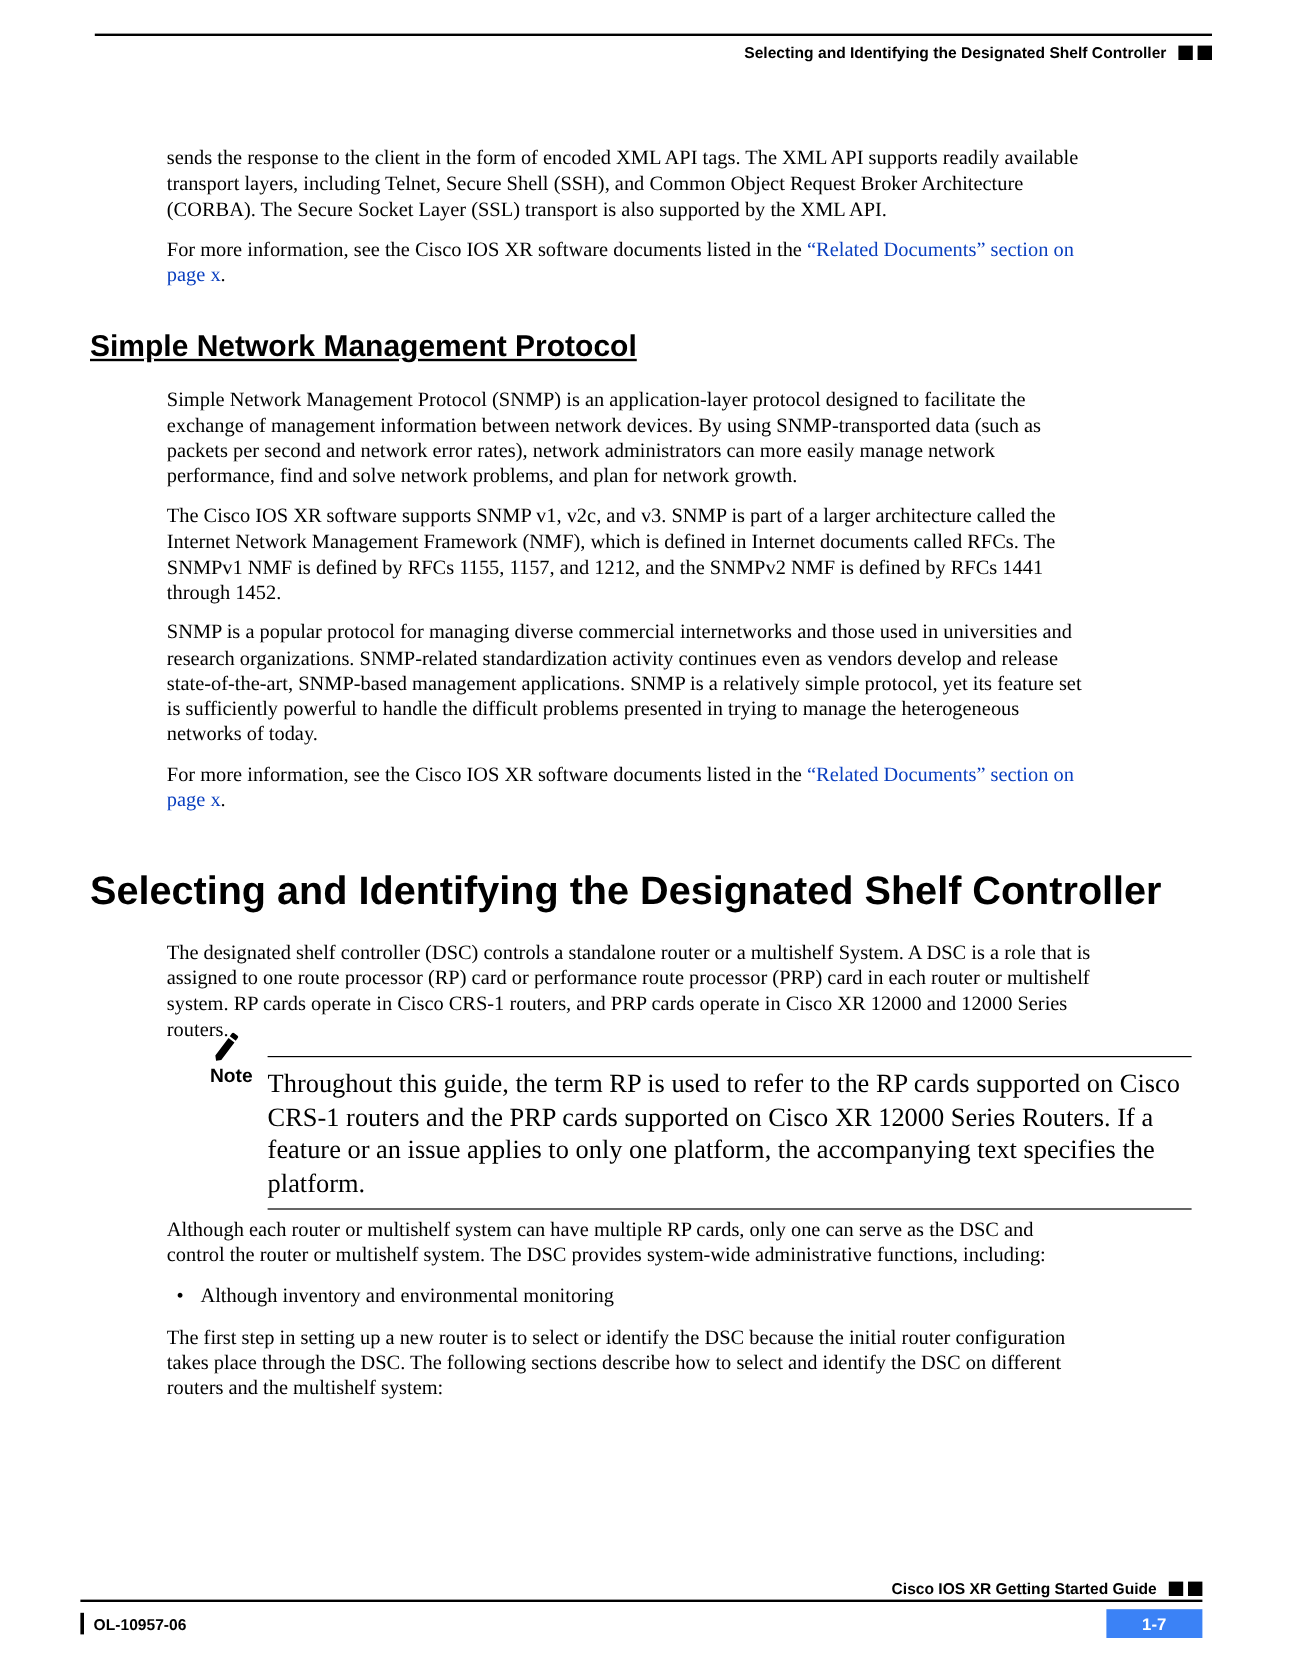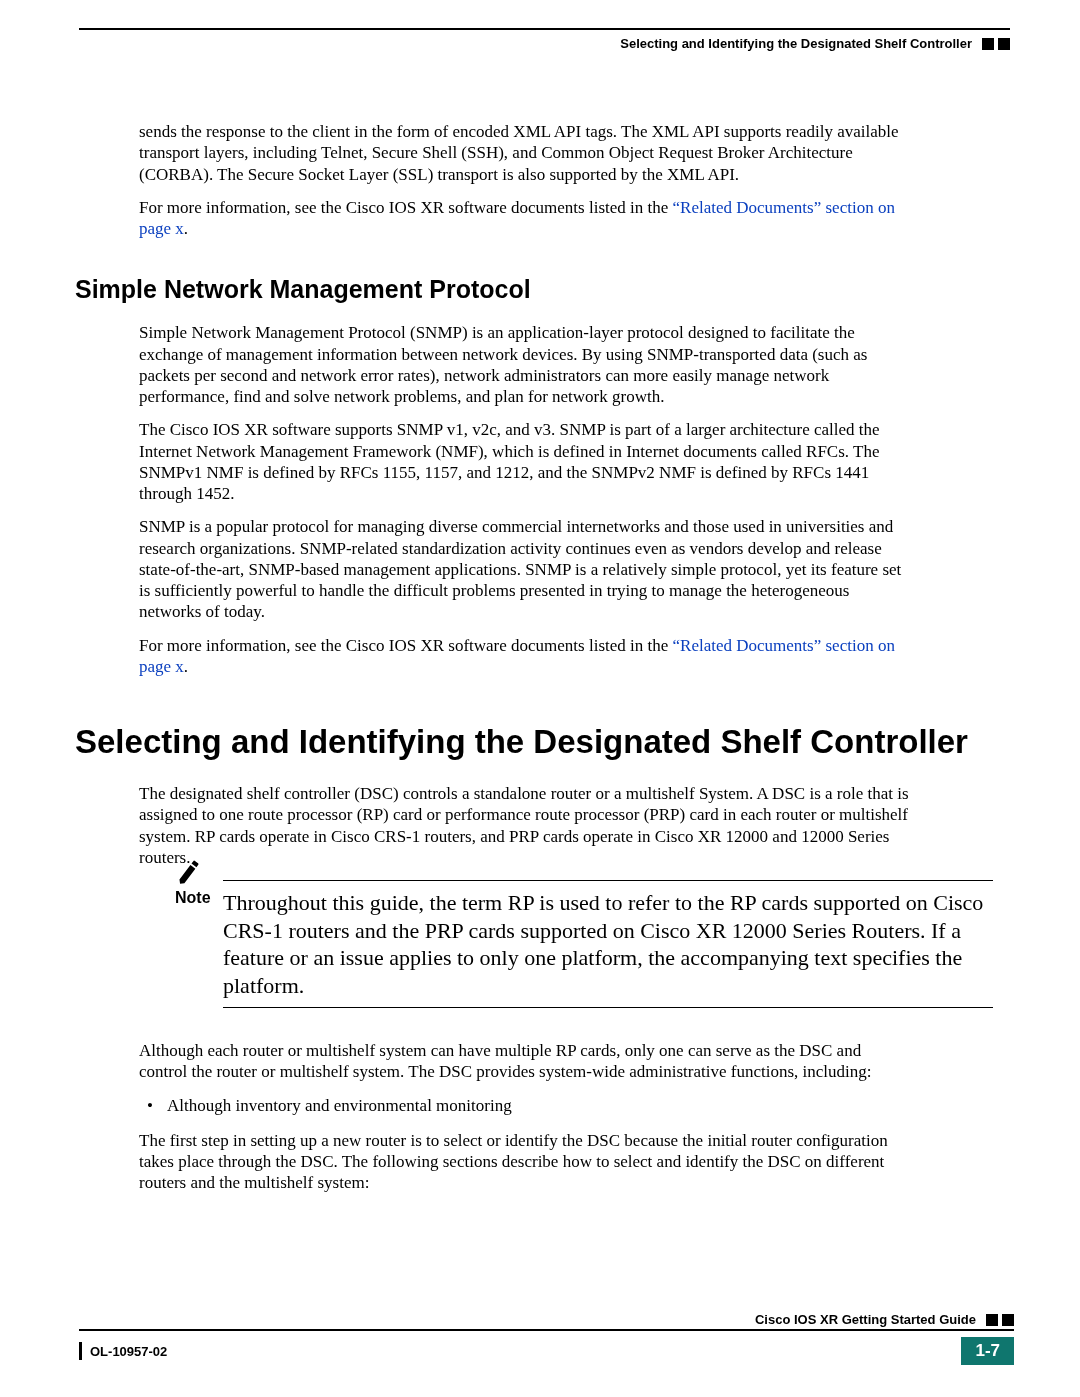--- a/index.html
+++ b/index.html
@@ -59,35 +59,36 @@
 
   a.link { color: #0a3fbf; text-decoration: none; }
 
   h2.section {
     font-family: Arial, Helvetica, sans-serif;
     font-weight: 700;
     font-size: 25px;
     margin-top: 36px;
     margin-bottom: 18px;
     margin-left: 0;
+    text-decoration: underline;
   }
   h1.chapter {
     font-family: Arial, Helvetica, sans-serif;
     font-weight: 700;
     font-size: 33px;
     margin-top: 46px;
     margin-bottom: 22px;
   }
 
   .note-block {
     margin-left: 100px;
     width: 818px;
     position: relative;
     margin-top: 4px;
-    margin-bottom: 32px;
+    margin-bottom: 6px;
   }
   .note-rule { border-top: 1px solid #000; margin-left: 48px; margin-bottom: 8px; }
   .note-rule.bottom { margin-top: 8px; margin-bottom: 0; }
   .note-row { display: flex; align-items: flex-start; }
   .note-label {
     width: 48px;
     font-family: Arial, Helvetica, sans-serif;
     font-weight: 700;
     font-size: 16px;
     padding-top: 0;
@@ -119,21 +120,21 @@
     content: "•";
     position: absolute;
     left: 8px;
     top: 0;
     font-size: 17px;
   }
 
   
   .footer {
     position: absolute;
-    left: 79px;
+    left: 67px;
     bottom: 32px;
     width: 935px;
   }
   .ftr-title {
     display: flex;
     justify-content: flex-end;
     align-items: center;
     gap: 10px;
     font-family: Arial, Helvetica, sans-serif;
     font-size: 13px;
@@ -152,26 +153,26 @@
   .ftr-left {
     display: flex;
     align-items: center;
     gap: 8px;
     font-family: Arial, Helvetica, sans-serif;
     font-size: 13px;
     font-weight: 700;
   }
   .ftr-left .bar { width:3px; height:18px; background:#000; }
   .pagenum {
-    background: #0f766e;
+    background: #3b82f6;
     color: #fff;
     font-family: Arial, Helvetica, sans-serif;
     font-weight: 700;
-    font-size: 17px;
-    padding: 4px 14px;
+    font-size: 14px;
+    padding: 4px 30px;
   }
 </style>
 </head>
 <body>
 
 <div class="page">
 
   <div class="hdr-rule"></div>
   <div class="hdr-sub">
     <span>Selecting and Identifying the Designated Shelf Controller</span>
@@ -235,17 +236,17 @@
     <span>Cisco IOS XR Getting Started Guide</span>
     <span class="row">
       <span class="sq"></span>
       <span class="sq"></span>
     </span>
   </div>
   <div class="ftr-rule"></div>
   <div class="ftr-bottom">
     <div class="ftr-left">
       <span class="bar"></span>
-      <span>OL-10957-02</span>
+      <span>OL-10957-06</span>
     </div>
     <div class="pagenum">1-7</div>
   </div>
 </div>
 
 </body></html>

